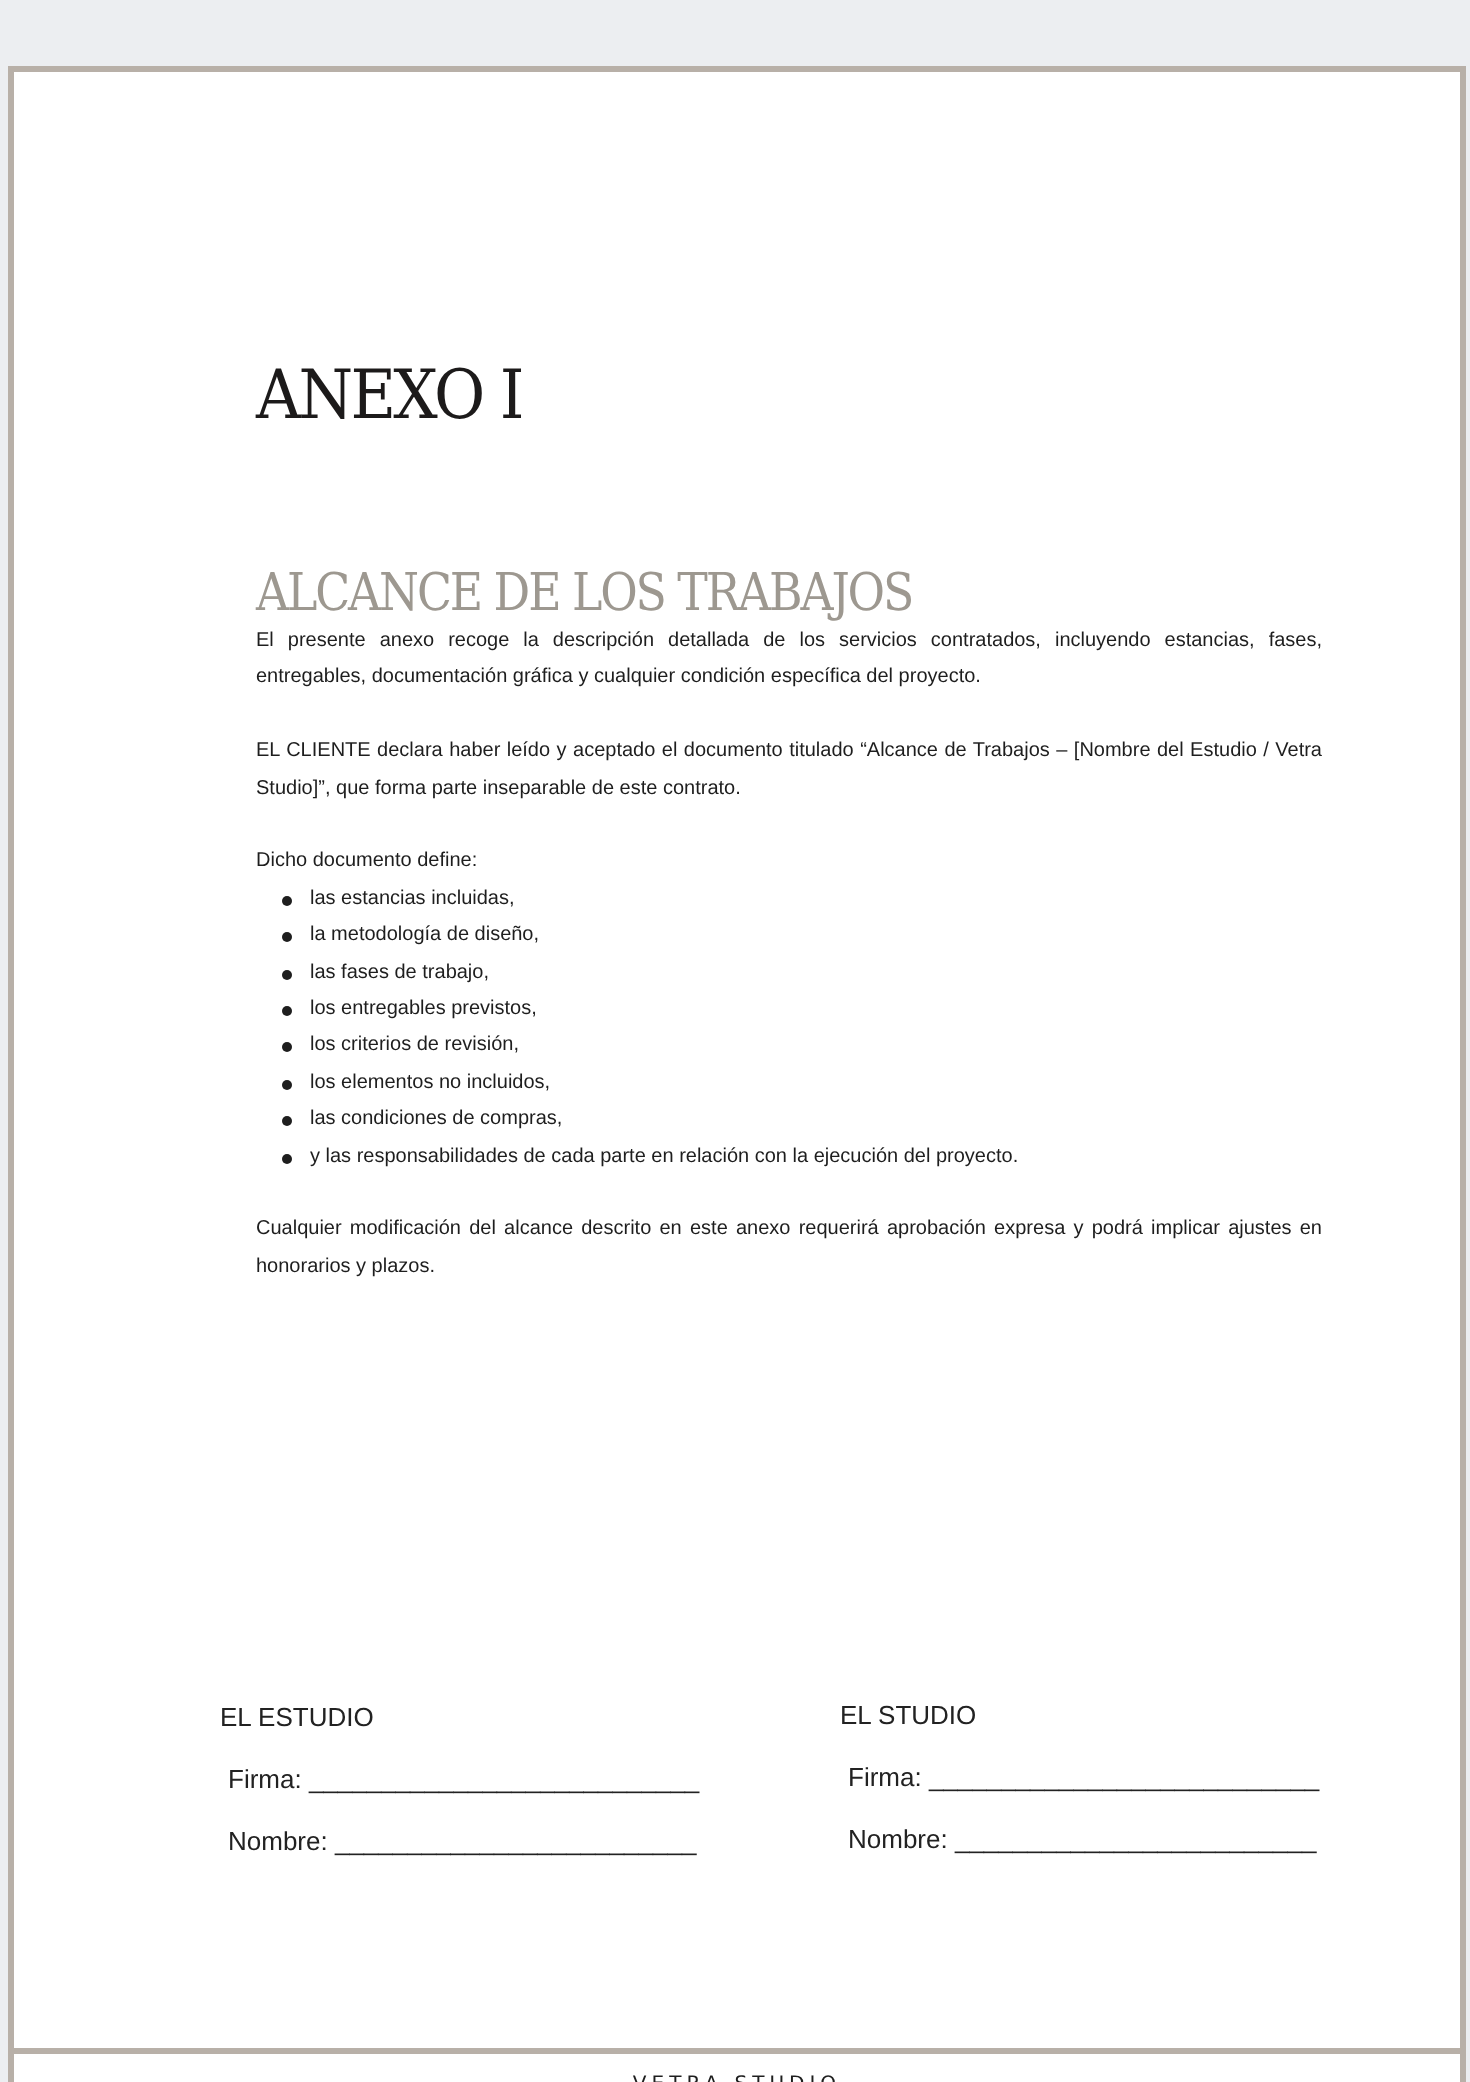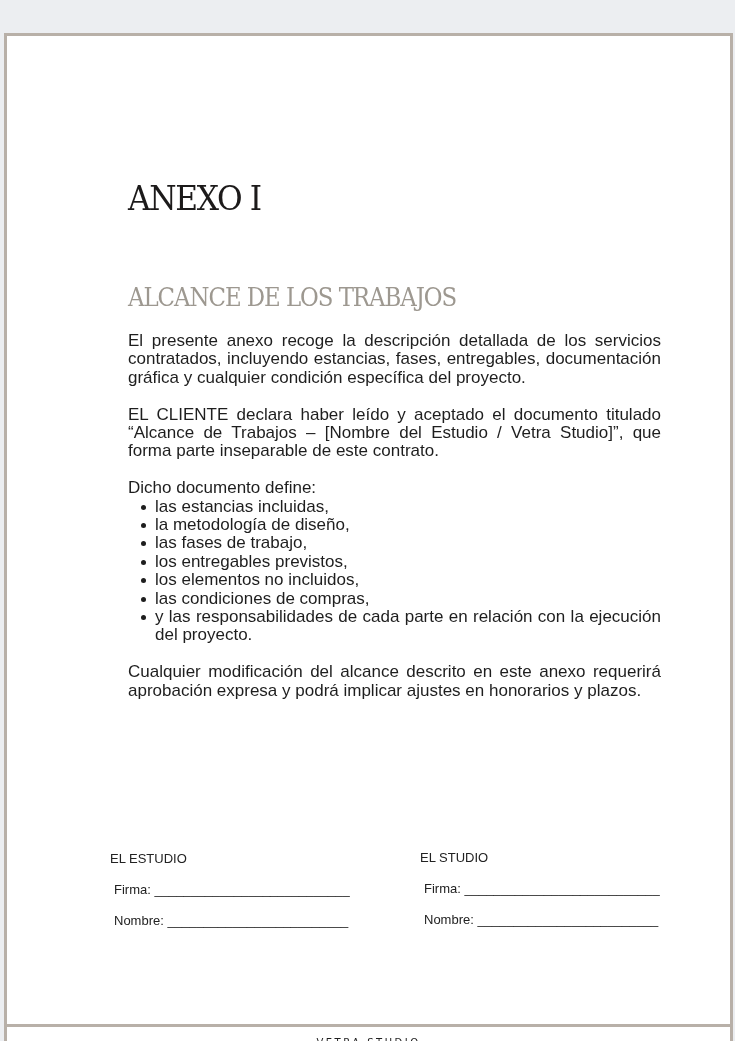--- a/index.html
+++ b/index.html
@@ -45,24 +45,24 @@
       font-weight: normal;
       font-size: 26px;
       letter-spacing: -1.2px;
       color: #9d9890;
       transform: scaleX(0.88);
       transform-origin: left top;
       white-space: nowrap;
     }
     .body {
       position: absolute;
-      left: 121px; top: 296px;
+      left: 121px; top: 276px;
       width: 533px;
       font-family: "Liberation Sans", sans-serif;
-      font-size: 17px;
+      font-size: 10px;
       line-height: 18.4px;
       color: #1e1e1e;
     }
     .body p { margin: 0 0 18.4px 0; text-align: justify; }
     .body .intro { margin: 0; }
     .body ul {
       margin: 0 0 18.4px 0;
       padding-left: 27px;
       list-style: none;
     }
@@ -116,20 +116,21 @@
 
   <div class="body">
     <p>El presente anexo recoge la descripción detallada de los servicios contratados, incluyendo estancias, fases, entregables, documentación gráfica y cualquier condición específica del proyecto.</p>
     <p>EL CLIENTE declara haber leído y aceptado el documento titulado “Alcance de Trabajos – [Nombre del Estudio / Vetra Studio]”, que forma parte inseparable de este contrato.</p>
     <p class="intro">Dicho documento define:</p>
     <ul>
       <li>las estancias incluidas,</li>
       <li>la metodología de diseño,</li>
       <li>las fases de trabajo,</li>
       <li>los entregables previstos,</li>
+      <li>los criterios de revisión,</li>
       <li>los elementos no incluidos,</li>
       <li>las condiciones de compras,</li>
       <li>y las responsabilidades de cada parte en relación con la ejecución del proyecto.</li>
     </ul>
     <p>Cualquier modificación del alcance descrito en este anexo requerirá aprobación expresa y podrá implicar ajustes en honorarios y plazos.</p>
   </div>
 
   <div class="sig" style="left:103px; top:815px;">
     <div class="head">EL ESTUDIO</div>
     <div class="line line1">Firma: ___________________________</div>

